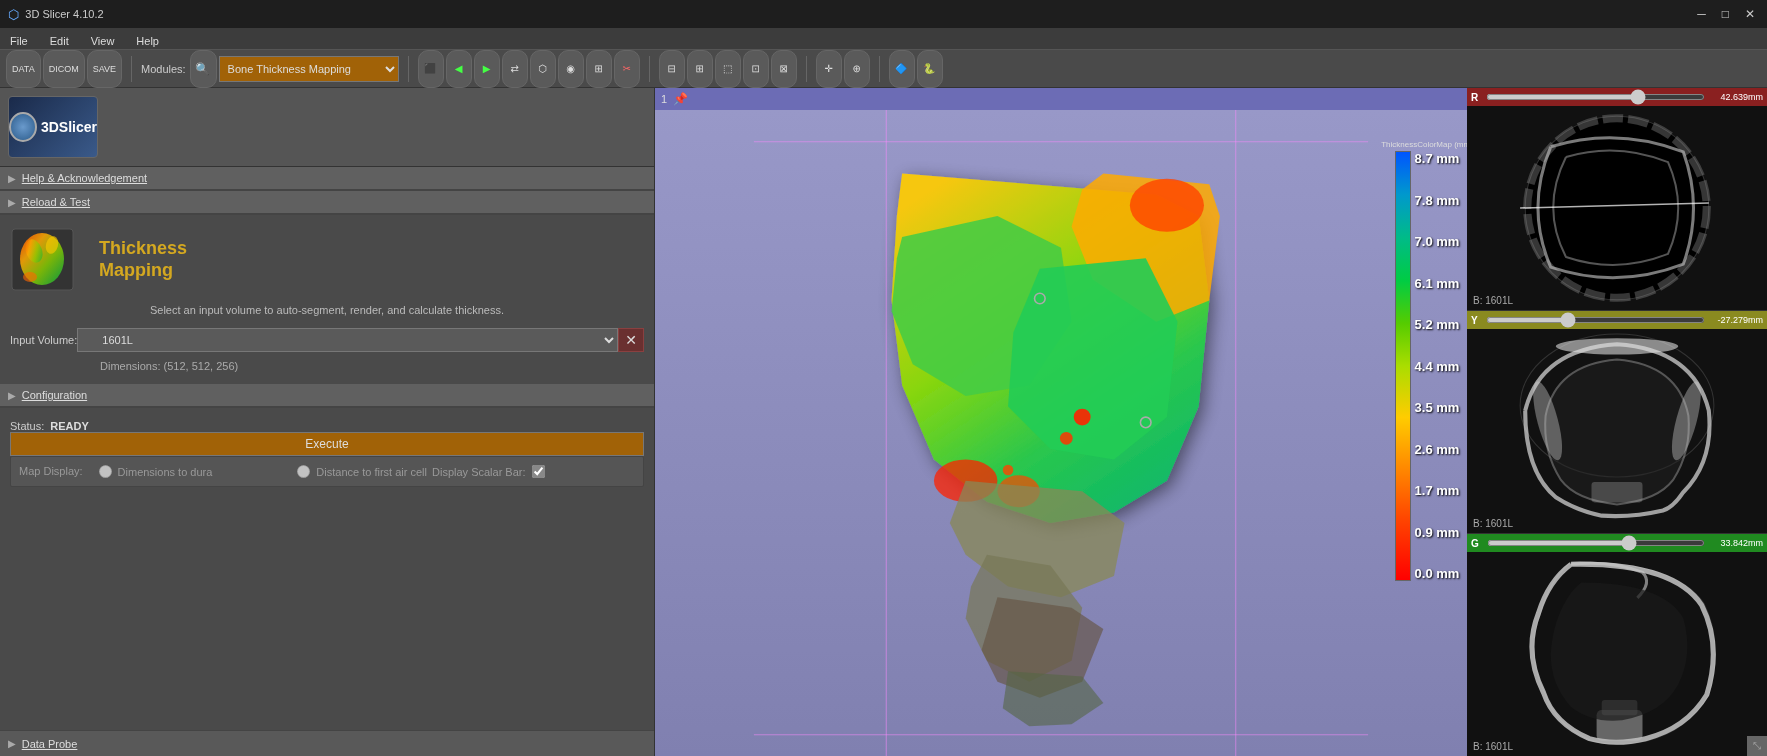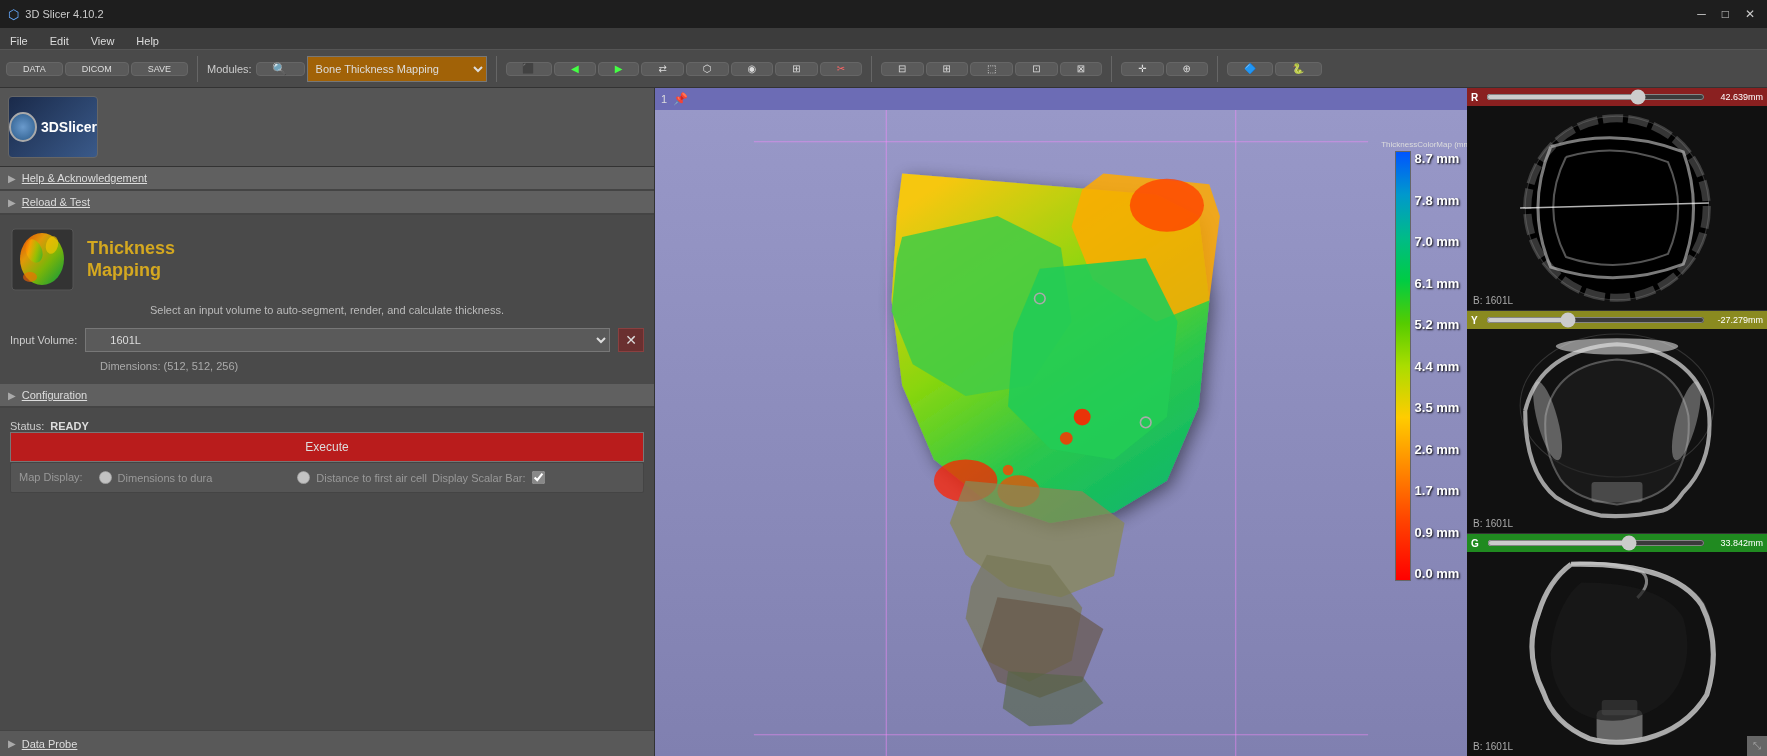--- a/index.html
+++ b/index.html
@@ -72,24 +72,24 @@
       width: 1px;
       height: 26px;
       background: #666;
       margin: 0 3px;
     }
     .tb-btn {
       background: #5a5a5a;
       border: 1px solid #666;
       color: #ddd;
       cursor: pointer;
-      border-radius: 4px;
-      padding: 2px 16px;
+      border-radius: 10px;
+      padding: 2px 5px;
       font-size: 10px;
-      height: 14px;
+      height: 38px;
       min-width: 26px;
       display: flex;
       align-items: center;
       justify-content: center;
     }
 
     .modules-label {
       color: #ccc;
       font-size: 11px;
       margin-right: 2px;
@@ -171,34 +171,33 @@
     .module-content {
       padding: 12px 10px;
       display: flex;
       flex-direction: column;
       gap: 8px;
     }
 
     .thickness-module-header {
       display: flex;
       align-items: center;
-      gap: 12px;
+      gap: 24px;
     }
 
     .module-description {
       color: #bbb;
       font-size: 11px;
       text-align: center;
       padding: 4px 0;
     }
 
     .input-row {
       display: flex;
       align-items: center;
-      gap: 8px;
     }
     .input-label {
       color: #ccc;
       font-size: 11px;
       white-space: nowrap;
     }
     .input-select {
       flex: 1;
       background: #5a5a5a;
       border: 1px solid #777;
@@ -228,25 +227,25 @@
 
     .status-row {
       display: flex;
       align-items: center;
       gap: 6px;
     }
     .status-label { color: #ccc; font-size: 11px; }
     .status-value { color: #ddd; font-size: 11px; font-weight: bold; }
 
     .execute-btn {
-      background: #b91c1c;
+      background: #a16207;
       border: 1px solid #777;
       color: #ddd;
       cursor: pointer;
-      height: 30px;
+      height: 24px;
       width: 100%;
       font-size: 12px;
     }
 
     .map-options {
       background: #555;
       border: 1px solid #444;
       border-radius: 2px;
       padding: 8px;
       display: flex;

